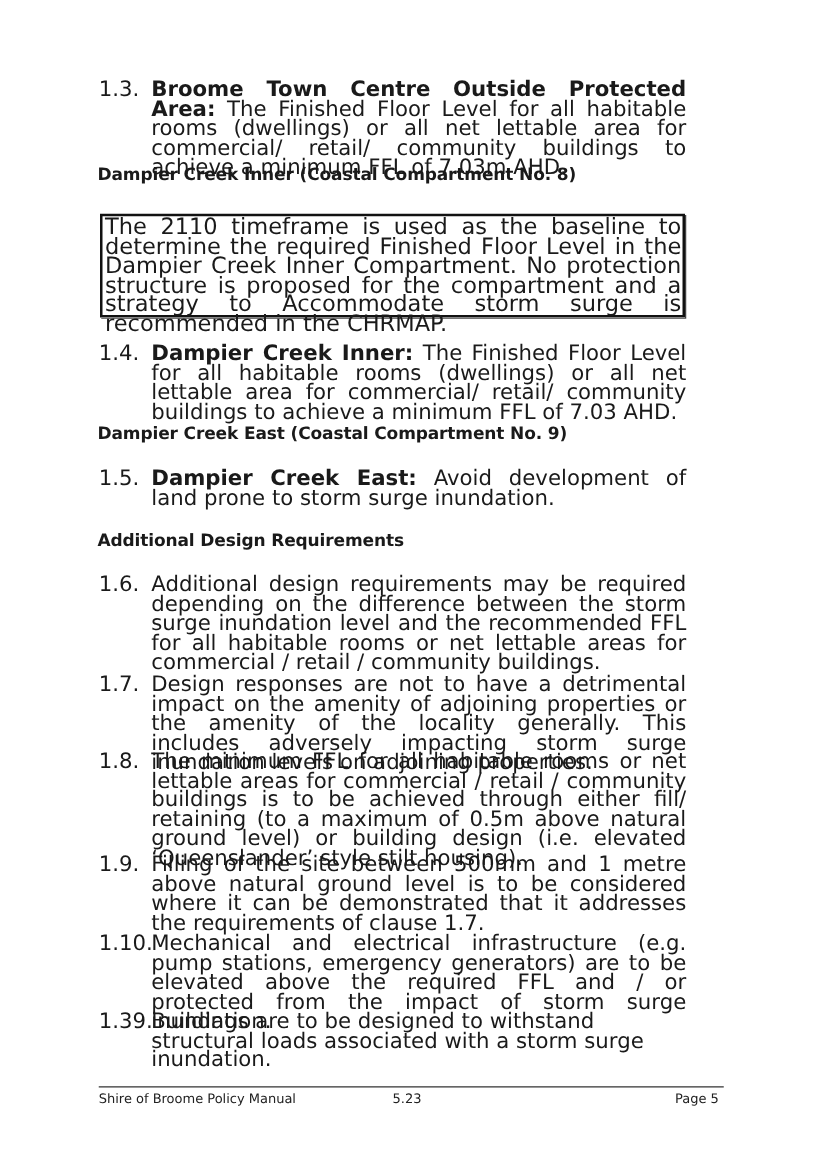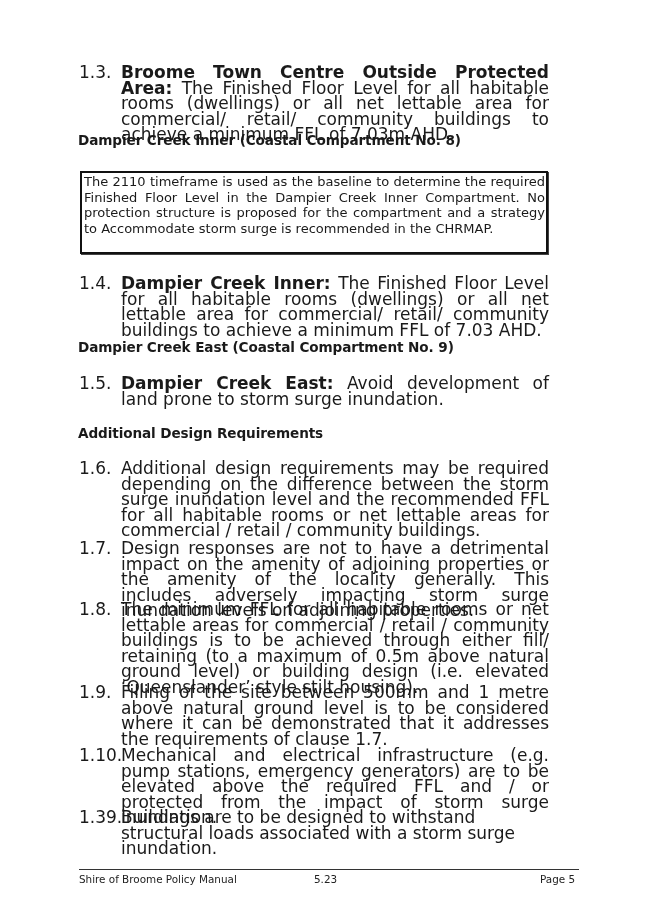--- a/index.html
+++ b/index.html
@@ -14,21 +14,21 @@
     .clause .num { position: absolute; left: 0; top: 0; width: 40px; }
     .clause .body { margin-left: 42px; text-align: justify; }
     .clause .body.left { text-align: left; }
     .clause b { font-weight: bold; }
     .heading {
       position: absolute; left: 78px; font-size: 13.6px; font-weight: bold;
       line-height: 18px; letter-spacing: -0.1px;
     }
     .box {
       position: absolute; left: 80px; top: 171px; width: 464px; height: 83px;
-      border: 2px solid #111; font-size: 13px; line-height: 15.6px;
+      border: 2px solid #111; font-size: 18px; line-height: 15.6px;
       padding: 1px 1px 0 2px; box-sizing: border-box; text-align: justify;
       box-shadow: 1px 1px 0 #444;
     }
     .box.inner { width: 468px; }
     .footer-rule {
       position: absolute; left: 79px; top: 869px; width: 500px; height: 1px; background: #333;
     }
     .footer { position: absolute; top: 873px; font-size: 10.4px; line-height: 13px; color: #222; }
   </style>
 </head>

